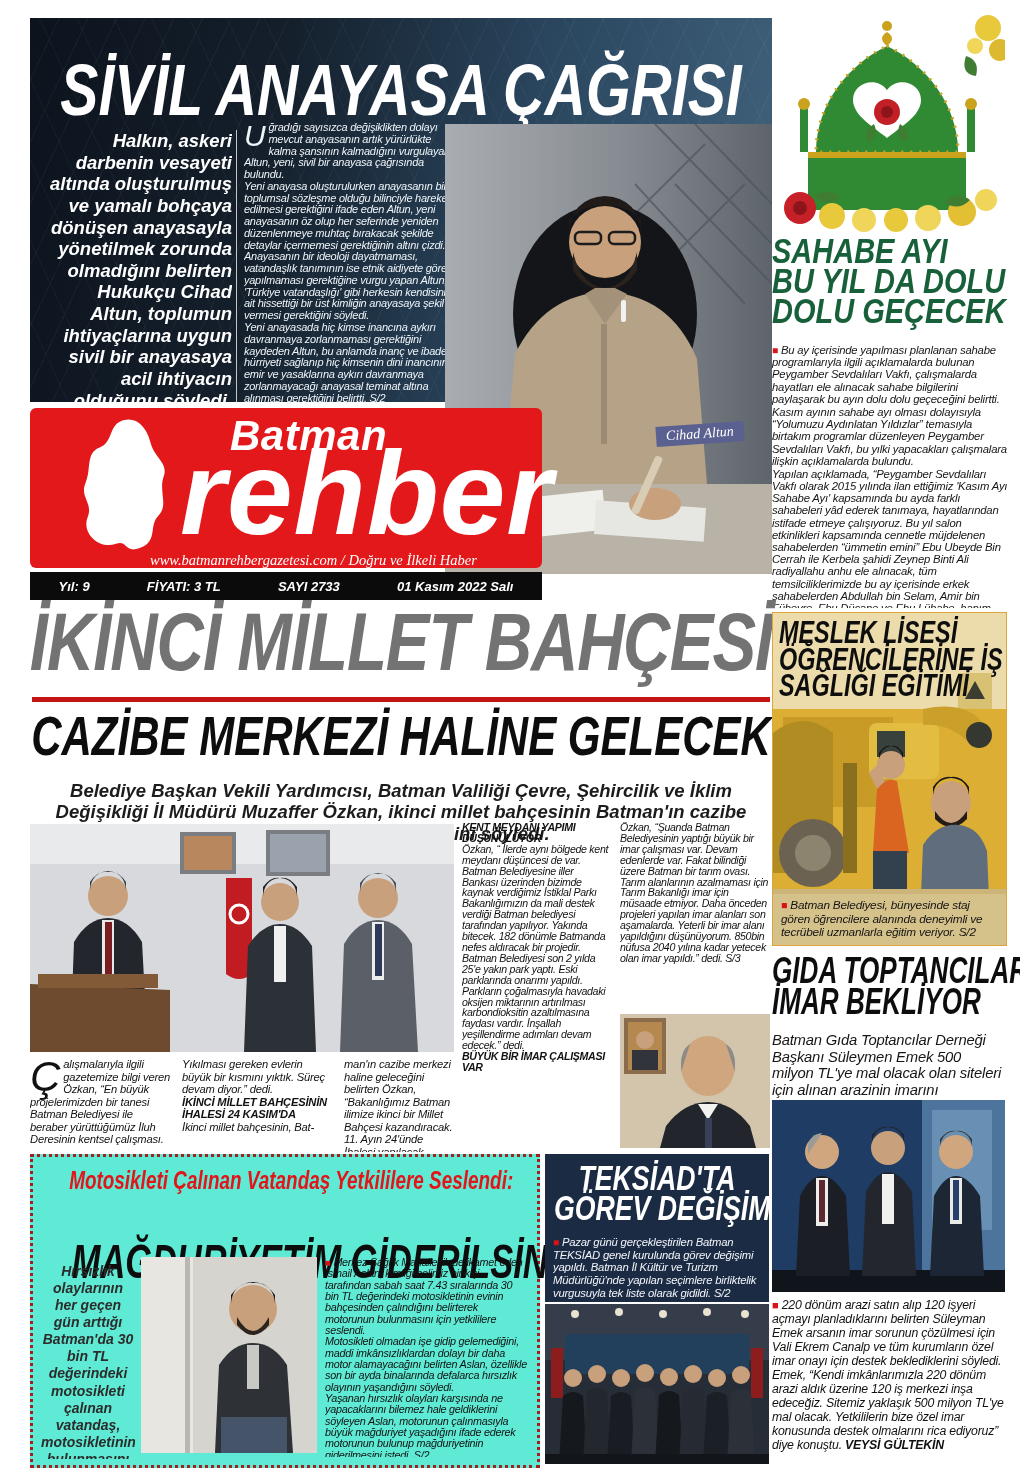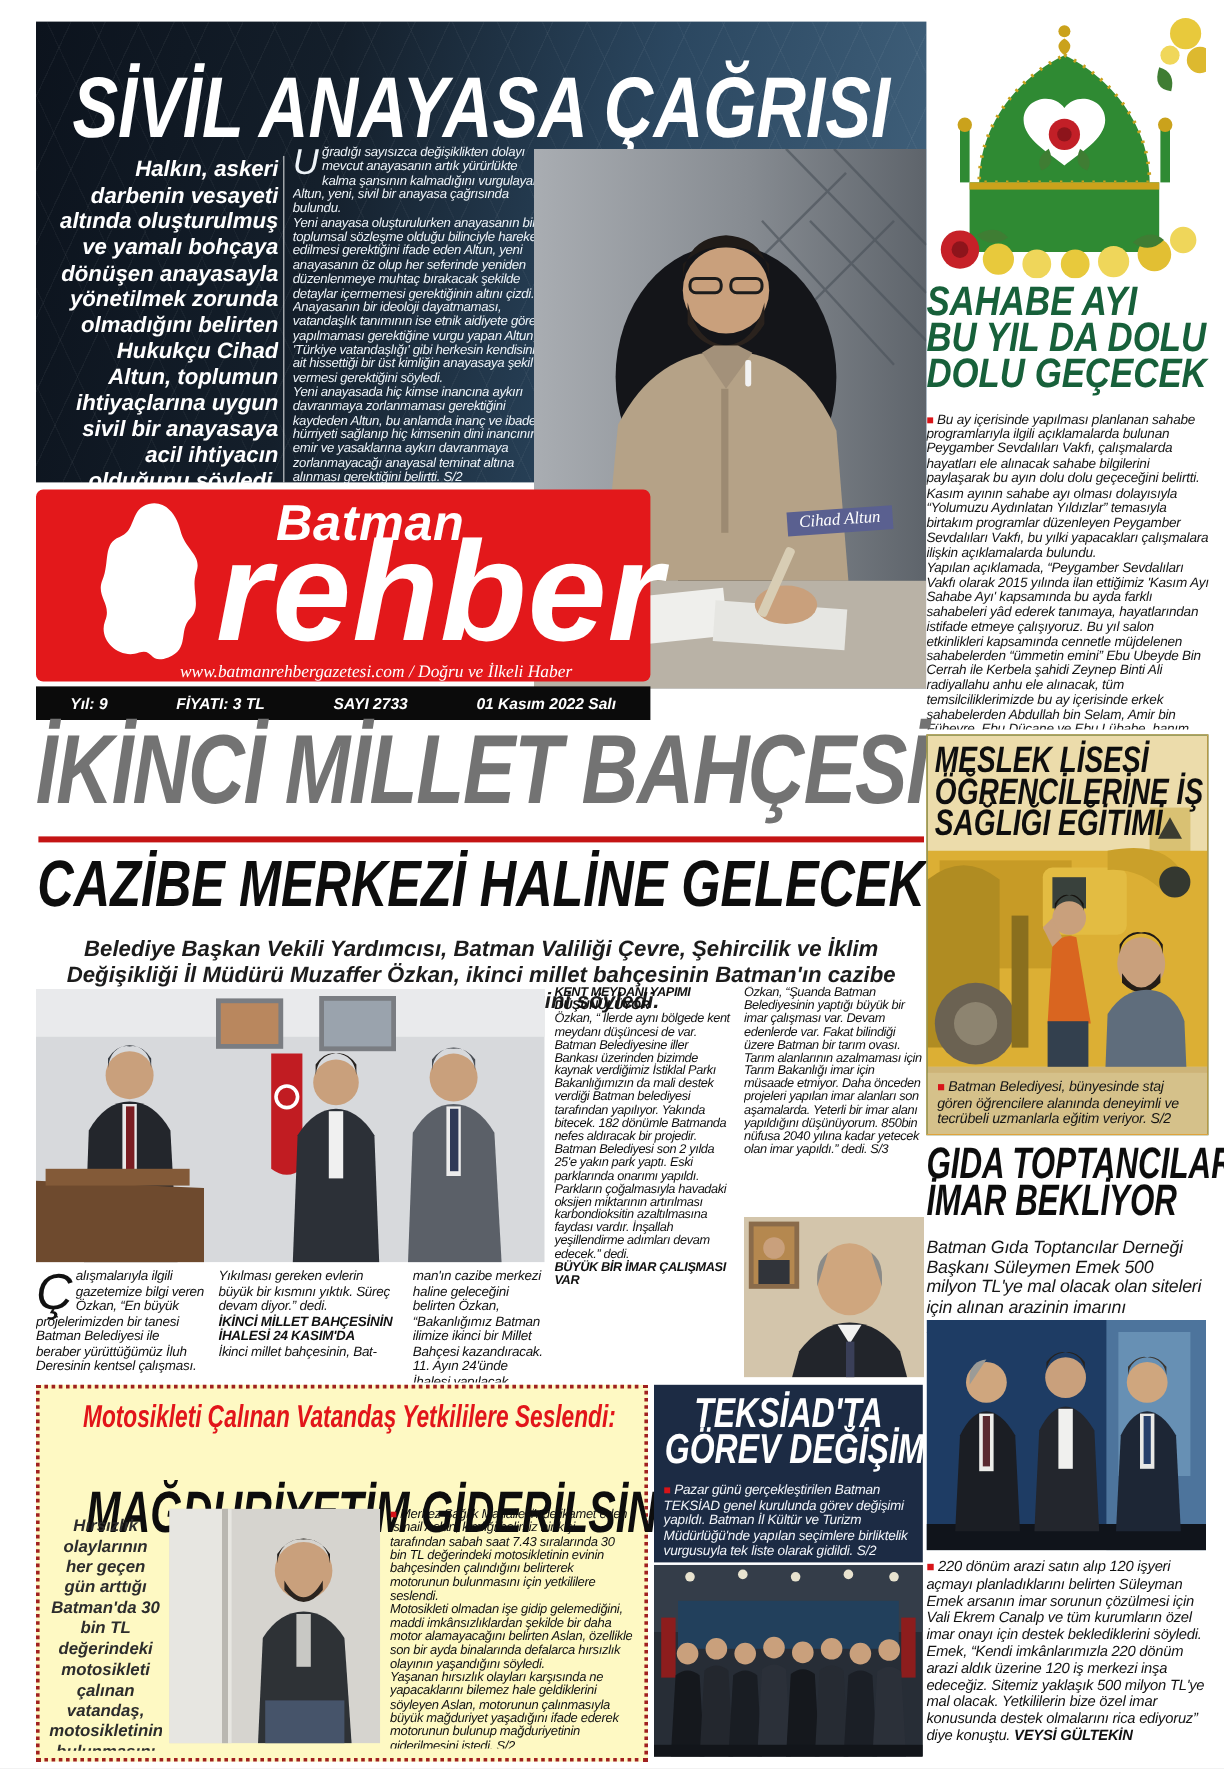--- a/index.html
+++ b/index.html
@@ -61,21 +61,21 @@
   .main-col2{left:620px;top:822px;width:150px;height:190px;}
   .photo-ozkan{left:620px;top:1014px;width:150px;height:134px;}
   .cap{font-size:11.2px;letter-spacing:-0.2px;line-height:1.12;color:#111;}
   .cap p{margin:0;}
   .cap-a{left:30px;top:1058px;width:142px;height:94px;}
   .cap-b{left:182px;top:1058px;width:152px;height:94px;}
   .cap-c{left:344px;top:1058px;width:112px;height:94px;}
   .dropcap-c::first-letter{float:left;font-size:42px;line-height:0.8;padding:2px 3px 0 0;}
 
   
-  .moto-box{left:30px;top:1154px;width:504px;height:308px;border:3px dotted #a02020;background:#fef9c3;}
+  .moto-box{left:30px;top:1154px;width:504px;height:308px;border:3px dotted #a02020;background:#5eead4;}
   .moto-kicker{left:0;top:8px;width:100%;text-align:center;color:#e2151a;font-weight:bold;}
   .moto-kicker .fit{font-size:22px;transform:scale(0.86,1.2);transform-origin:center top;}
   .moto-hl{left:0;top:40px;width:100%;text-align:center;color:#0d0d0d;font-weight:bold;margin-top:37px;}
   .moto-hl .fit{font-size:40px;transform:scale(0.86,1.22);transform-origin:center top;}
   .moto-intro{left:8px;top:106px;width:94px;height:196px;font-size:14px;font-weight:bold;
       color:#2c2c2c;text-align:center;line-height:1.22;}
   .photo-aslan{left:108px;top:100px;width:176px;height:196px;}
   .moto-body{left:292px;top:100px;width:202px;height:200px;font-size:10.8px;letter-spacing:-0.25px;line-height:1.05;color:#111;}
   .moto-body p{margin:0;}
 
@@ -322,21 +322,21 @@
         <path d="M90,46 Q92,26 112,25 Q132,26 134,46 L134,38 Q124,24 112,26 Q100,24 90,38 Z" fill="#1e1a17"></path>
         <path d="M96,60 Q104,74 112,74 Q120,74 128,60 L128,68 Q120,78 112,78 Q104,78 96,68 Z" fill="#2b241f"></path>
         <path d="M74,196 L78,108 Q92,86 112,86 Q132,86 146,108 L152,196 Z" fill="#2e3236"></path>
         <rect x="106" y="88" width="12" height="44" fill="#c8c8c4"></rect>
         <rect x="80" y="160" width="66" height="36" fill="#46546a"></rect>
       </svg>
     </div>
 
     <div class="abs moto-body ovh">
       <p><span class="bullet">■</span> <span>Merkez Sağlık Mahallesi'nde ikamet eden İsmail Aslan, kimliği belirsiz bir kişi tarafından sabah saat 7.43 sıralarında 30 bin TL değerindeki motosikletinin evinin bahçesinden çalındığını belirterek motorunun bulunmasını için yetkililere seslendi.</span></p>
-      <p>Motosikleti olmadan işe gidip gelemediğini, maddi imkânsızlıklardan şekilde bir daha motor alamayacağını belirten Aslan, özellikle son bir ayda binalarında defalarca hırsızlık olayının yaşandığını söyledi.</p>
+      <p>Motosikleti olmadan işe gidip gelemediğini, maddi imkânsızlıklardan dolayı bir daha motor alamayacağını belirten Aslan, özellikle son bir ayda binalarında defalarca hırsızlık olayının yaşandığını söyledi.</p>
       <p>Yaşanan hırsızlık olayları karşısında ne yapacaklarını bilemez hale geldiklerini söyleyen Aslan, motorunun çalınmasıyla büyük mağduriyet yaşadığını ifade ederek motorunun bulunup mağduriyetinin giderilmesini istedi. S/2</p>
     </div>
   </div>
 
   <div class="abs teksiad-box">
     <div class="abs teksiad-hl">
       <span class="fit">TEKSİAD'TA</span>
       <span class="fit">GÖREV DEĞİŞİMİ</span>
     </div>
     <div class="abs teksiad-body ovh">

